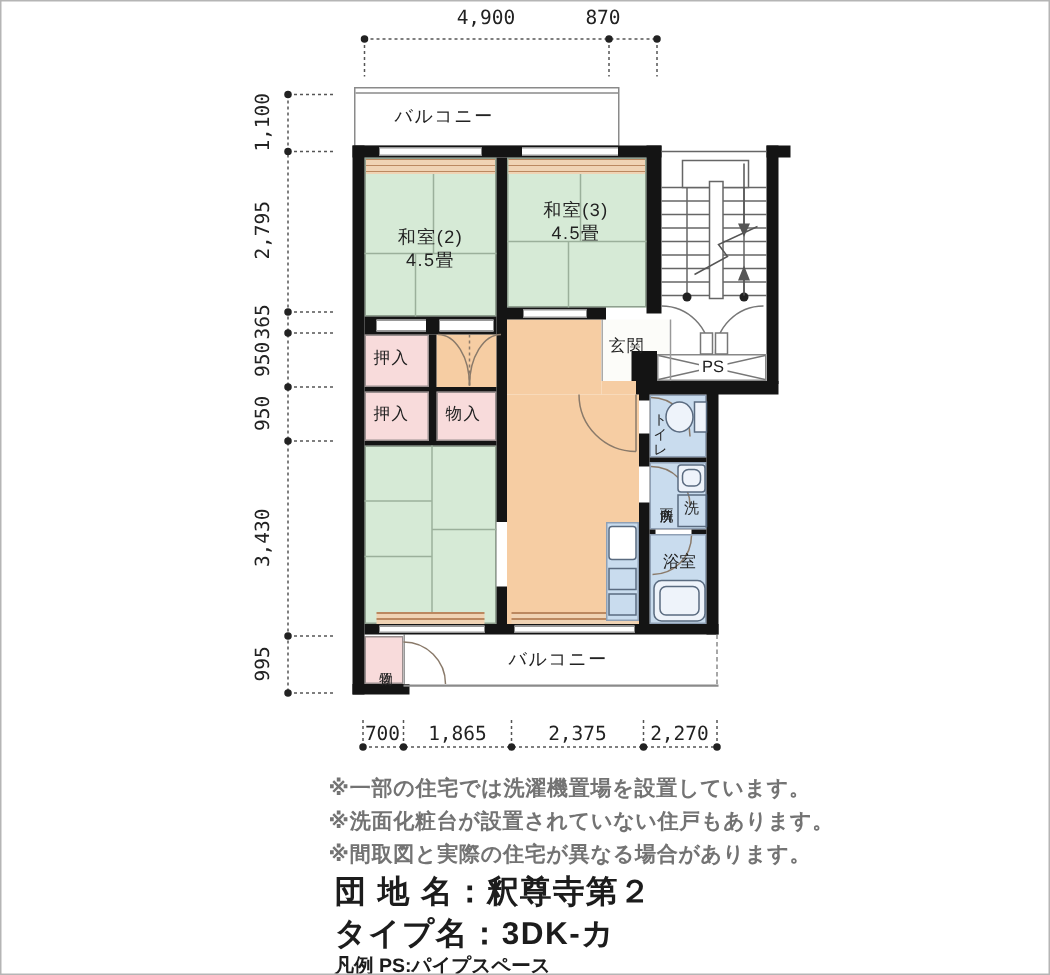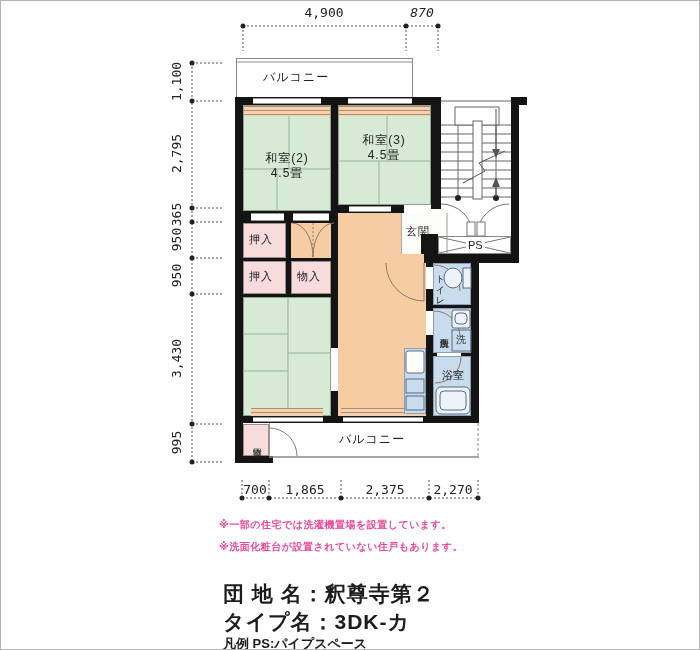--- a/index.html
+++ b/index.html
@@ -19,22 +19,22 @@
   .balcony{background:#fff;border:1px solid #8a8a8a;}
   
   .lbl{position:absolute;font-size:12px;line-height:1.25;text-align:center;color:#222;
        letter-spacing:1px;white-space:nowrap;}
   .sm{font-size:11px;}
   .xs{font-size:9px;letter-spacing:0;}
   .vlbl{writing-mode:vertical-rl;text-orientation:upright;letter-spacing:0;}
   .dim{position:absolute;font-family:"DejaVu Sans Mono","Liberation Mono",monospace;
        font-size:13px;color:#222;text-align:center;letter-spacing:0;}
   .rot{transform:rotate(-90deg);}
-  .notes{position:absolute;left:218px;top:513px;font-size:10px;font-weight:600;
-         line-height:22px;color:#ec4899;letter-spacing:0.5px;}
+  .notes{position:absolute;left:218px;top:513px;font-size:14px;font-weight:600;
+         line-height:22px;color:#737373;letter-spacing:0.5px;}
   .title1{position:absolute;left:222px;top:579px;font-size:21px;font-weight:700;letter-spacing:1px;}
   .title2{position:absolute;left:222px;top:607px;font-size:21px;font-weight:700;letter-spacing:1px;}
   .legend{position:absolute;left:222px;top:634px;font-size:13px;font-weight:600;}
   svg.overlay{position:absolute;left:0;top:0;pointer-events:none;}
   .psbadge{position:absolute;font-size:11px;background:#fff;padding:0 2px;color:#222;text-align:center;}
 </style>
 </head>
 <body>
 
 <div class="page">
@@ -267,36 +267,37 @@
 
   <div class="lbl xs vlbl" style="left:433px;top:264px;height:38px;">トイレ</div>
   <div class="lbl xs vlbl" style="left:437px;top:312px;height:38px;">洗面所</div>
   <div class="lbl" style="left:455px;top:333px;font-size:10px;letter-spacing:0;">洗</div>
   <div class="lbl sm" style="left:441px;top:368px;letter-spacing:0;">浴室</div>
 
   <div class="lbl xs vlbl" style="left:250px;top:428px;height:24px;">物置</div>
   <div class="lbl" style="left:338px;top:431px;">バルコニー</div>
 
   <div class="dim" style="left:288px;top:4px;width:70px;">4,900</div>
-  <div class="dim" style="left:396px;top:4px;width:50px;font-style:italic;">870</div>
+  <div class="dim" style="left:376px;top:4px;width:50px;">870</div>
 
   <div class="dim rot" style="left:140px;top:73px;width:70px;">1,100</div>
   <div class="dim rot" style="left:140px;top:145px;width:70px;">2,795</div>
   <div class="dim rot" style="left:140px;top:206px;width:70px;">365</div>
   <div class="dim rot" style="left:140px;top:231px;width:70px;">950</div>
   <div class="dim rot" style="left:140px;top:267px;width:70px;">950</div>
   <div class="dim rot" style="left:140px;top:350px;width:70px;">3,430</div>
   <div class="dim rot" style="left:140px;top:434px;width:70px;">995</div>
 
   <div class="dim" style="left:229px;top:481px;width:50px;">700</div>
   <div class="dim" style="left:269px;top:481px;width:70px;text-align:center;">1,865</div>
   <div class="dim" style="left:349px;top:481px;width:70px;">2,375</div>
   <div class="dim" style="left:417px;top:481px;width:70px;">2,270</div>
 
   <div class="notes">
     <div>※一部の住宅では洗濯機置場を設置しています。</div>
     <div>※洗面化粧台が設置されていない住戸もあります。</div>
+    <div>※間取図と実際の住宅が異なる場合があります。</div>
   </div>
   <div class="title1">団 地 名：釈尊寺第２</div>
   <div class="title2">タイプ名：3DK-カ</div>
   <div class="legend">凡例 PS:パイプスペース</div>
 
 </div>
 
 </body></html>

